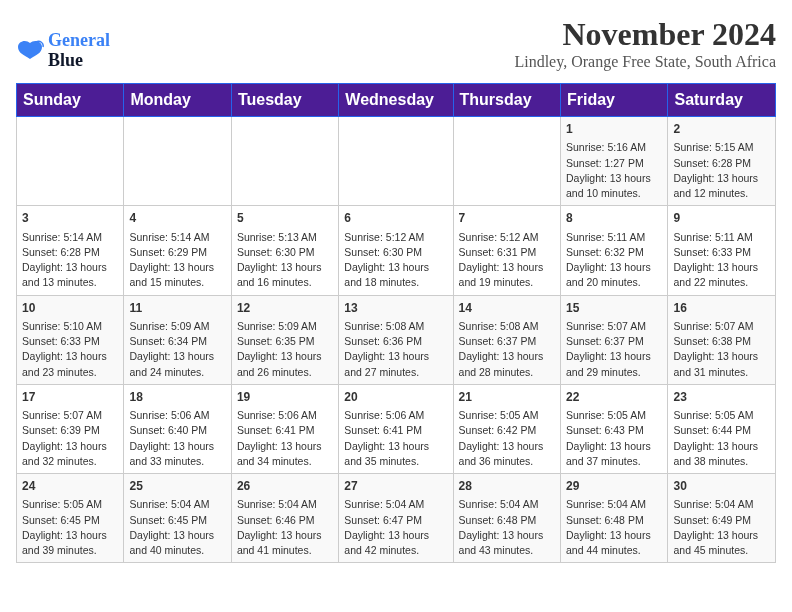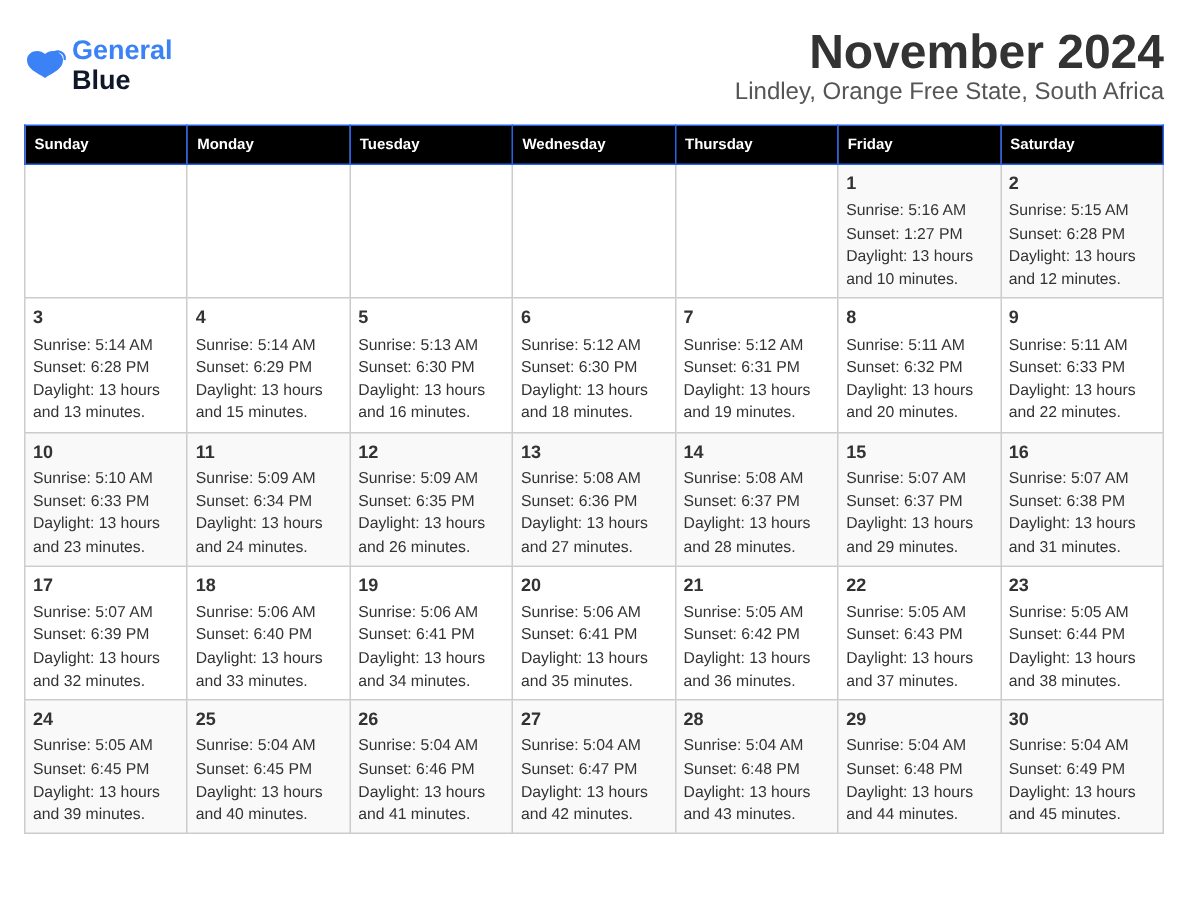--- a/index.html
+++ b/index.html
@@ -6,22 +6,23 @@
     body {
       font-family: Arial, sans-serif;
       background: #fff;
       width: 792px;
       min-height: 612px;
       padding: 16px;
     }
     .header-area {
       display: flex;
       justify-content: space-between;
-      align-items: center;
+      align-items: flex-end;
       margin-bottom: 12px;
+      font-family: Liberation Serif, serif;
     }
     .logo {
       display: flex;
       align-items: center;
       gap: 4px;
     }
     .logo-text {
       font-size: 18px;
       font-weight: bold;
       color: #333;
@@ -43,26 +44,26 @@
     .subtitle {
       font-size: 16px;
       color: #555;
     }
     table {
       width: 100%;
       border-collapse: collapse;
       font-size: 11px;
     }
     thead tr th {
-      background: #000000;
+      background: #4c1d95;
       color: #fff;
       font-weight: bold;
       text-align: left;
       padding: 7px 6px;
-      font-size: 10px;
+      font-size: 16px;
       border: 1px solid #2563eb;
     }
     tbody tr td {
       border: 1px solid #ccc;
       vertical-align: top;
       padding: 4px 5px;
       min-height: 80px;
       height: 88px;
       background: #fff;
       color: #333;

